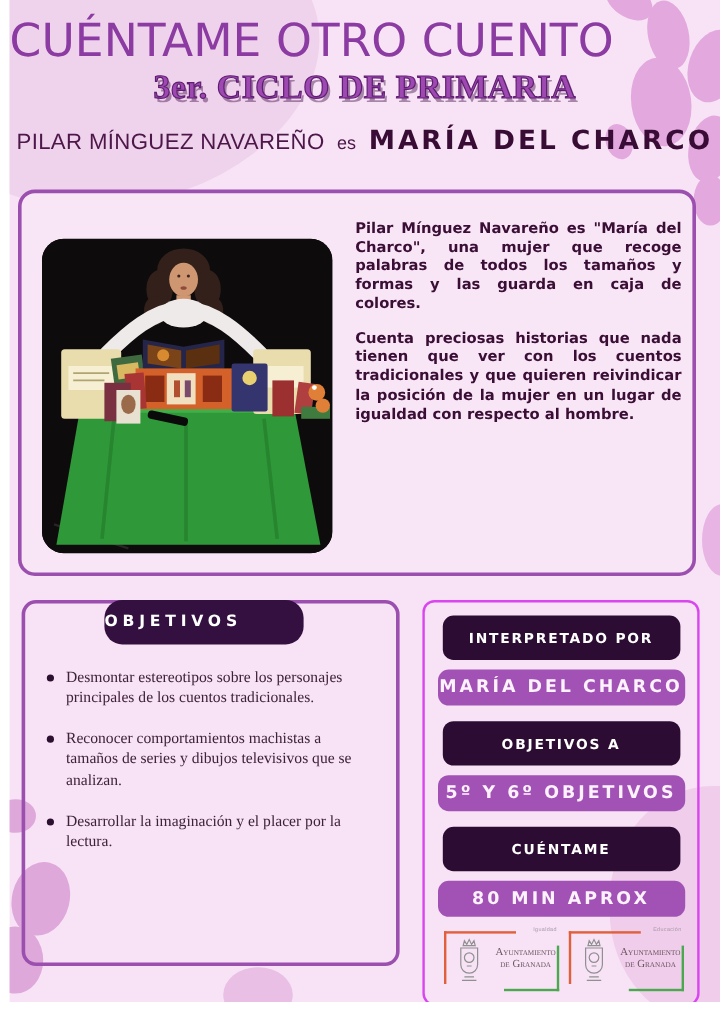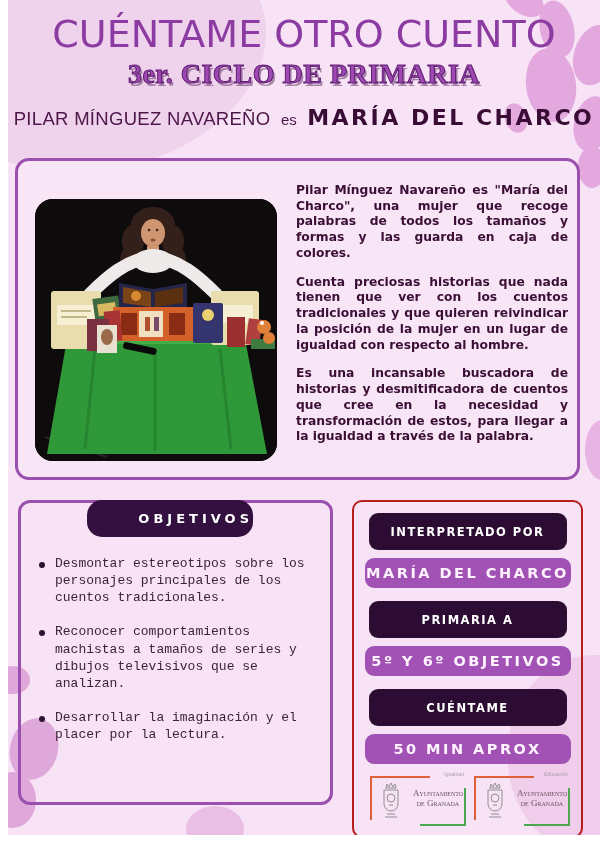--- a/index.html
+++ b/index.html
@@ -4,21 +4,21 @@
 <style>
   html,body{margin:0;padding:0;background:#ffffff;}
   body{width:600px;height:841px;position:relative;overflow:hidden;
        font-family:"Liberation Sans",sans-serif;}
   .page{position:absolute;left:8px;top:0;width:592px;height:835px;
         background:#f7e3f5;overflow:hidden;}
   .blob{position:absolute;border-radius:50%;z-index:0;}
   .z1{position:absolute;z-index:1;}
 
   
-  .title{margin:0;padding-top:12px;text-align:center;
+  .title{margin:0;padding-top:12px;
          font-family:"DejaVu Sans",sans-serif;font-weight:400;
          font-size:38px;color:#8b3ba1;letter-spacing:0px;position:relative;z-index:1;}
   .subtitle{margin:2px 0 0 0;text-align:center;
             font-family:Liberation Serif, serif;font-weight:bold;
             font-size:28px;color:#9e48b2;letter-spacing:.5px;
             -webkit-text-stroke:1px #5e1d70;
             text-shadow:2px 3px 0 rgba(70,20,80,.45);
             position:relative;z-index:1;}
   .byline{margin-top:15px;text-align:center;position:relative;z-index:1;white-space:nowrap;}
   .byline .actor{font-size:18.5px;color:#4d1749;letter-spacing:.3px;}
@@ -35,33 +35,33 @@
   .about-text{position:absolute;left:278px;top:22px;width:272px;}
   .about-text p{margin:0 0 13px 0;font-family:"DejaVu Sans",sans-serif;
                 font-weight:bold;font-size:12.3px;line-height:1.28;
                 text-align:justify;color:#3a0e35;}
 
   
   .obj-card{left:10px;top:500px;width:315px;height:305px;
             border:3px solid #9b4fae;border-radius:12px;box-sizing:border-box;}
   .obj-pill{position:absolute;left:66px;top:-3px;width:166px;height:37px;
             background:#331040;border-radius:15px;display:flex;
-            align-items:center;justify-content:flex-end;}
+            align-items:center;justify-content:flex-start;}
   .obj-pill span{font-family:"DejaVu Sans",sans-serif;font-weight:bold;
                  font-size:13px;letter-spacing:4px;color:#ffffff;}
   .obj-list{margin:52px 0 0 0;padding:0 16px 0 34px;list-style:none;}
   .obj-list li{position:relative;margin-bottom:17px;
-               font-family:Liberation Mono, monospace;font-size:13px;
+               font-family:Liberation Serif, serif;font-size:13px;
                line-height:1.32;color:#3f2239;}
   .obj-list li::before{content:"";position:absolute;left:-16px;top:7px;
                width:6px;height:6px;border-radius:50%;background:#2d1030;}
 
   
   .det-card{left:344px;top:500px;width:231px;height:338px;
-            border:2px solid #b91c1c;border-radius:10px;box-sizing:border-box;}
+            border:2px solid #d946ef;border-radius:10px;box-sizing:border-box;}
   .det-rows{padding-top:11px;display:flex;flex-direction:column;align-items:center;}
   .pill-label{width:198px;height:37px;background:#2d0c33;border-radius:9px;
               display:flex;align-items:center;justify-content:center;
               margin-bottom:8px;}
   .pill-label span{font-family:"DejaVu Sans",sans-serif;font-weight:bold;
               font-size:11.5px;letter-spacing:1.5px;color:#ffffff;}
   .pill-value{width:206px;height:30px;background:#a252b5;border-radius:9px;
               display:flex;align-items:center;justify-content:center;
               margin-bottom:13px;}
   .pill-value span{font-family:"DejaVu Sans",sans-serif;font-weight:bold;
@@ -175,21 +175,20 @@
         <circle cx="234" cy="139" r="6" fill="#e08038"></circle>
         <circle cx="227" cy="124" r="2" fill="#ffffff"></circle>
         <g transform="rotate(12 105 149)">
             <rect x="88" y="146" width="34" height="7" rx="3" fill="#0a0a0a"></rect>
           </g>
       </svg>
     </div>
     <div class="about-text">
       <p>Pilar Mínguez Navareño es "María del Charco", una mujer que recoge palabras de todos los tamaños y formas y las guarda en caja de colores.</p>
       <p>Cuenta preciosas historias que nada tienen que ver con los cuentos tradicionales y que quieren reivindicar la posición de la mujer en un lugar de igualdad con respecto al hombre.</p>
-      <p>Es una incansable buscadora de historias y desmitificadora de cuentos que cree en la necesidad y transformación de estos, para llegar a la igualdad a través de la palabra.</p>
     </div>
   </div>
 
   <div class="obj-card z1">
     <div class="obj-pill">
       <span>OBJETIVOS</span>
     </div>
     <ul class="obj-list">
       <li>Desmontar estereotipos sobre los personajes principales de los cuentos tradicionales.</li>
       <li>Reconocer comportamientos machistas a tamaños de series y dibujos televisivos que se analizan.</li>
@@ -199,30 +198,30 @@
 
   <div class="det-card z1">
     <div class="det-rows">
       <div class="pill-label">
         <span>INTERPRETADO POR</span>
       </div>
       <div class="pill-value">
         <span>MARÍA DEL CHARCO</span>
       </div>
       <div class="pill-label">
-        <span>PRIMARIA A</span>
+        <span>OBJETIVOS A</span>
       </div>
       <div class="pill-value">
         <span>5º Y 6º OBJETIVOS</span>
       </div>
       <div class="pill-label">
         <span>CUÉNTAME</span>
       </div>
       <div class="pill-value">
-        <span>50 MIN APROX</span>
+        <span>80 MIN APROX</span>
       </div>
     </div>
   </div>
 
   <div class="logos z1">
     <div class="logo">
       <div class="lg-br-o"></div>
       <div class="lg-br-g"></div>
       <div class="lg-dept">Igualdad</div>
       <svg class="lg-crest" width="26" height="40" viewBox="0 0 26 40">

